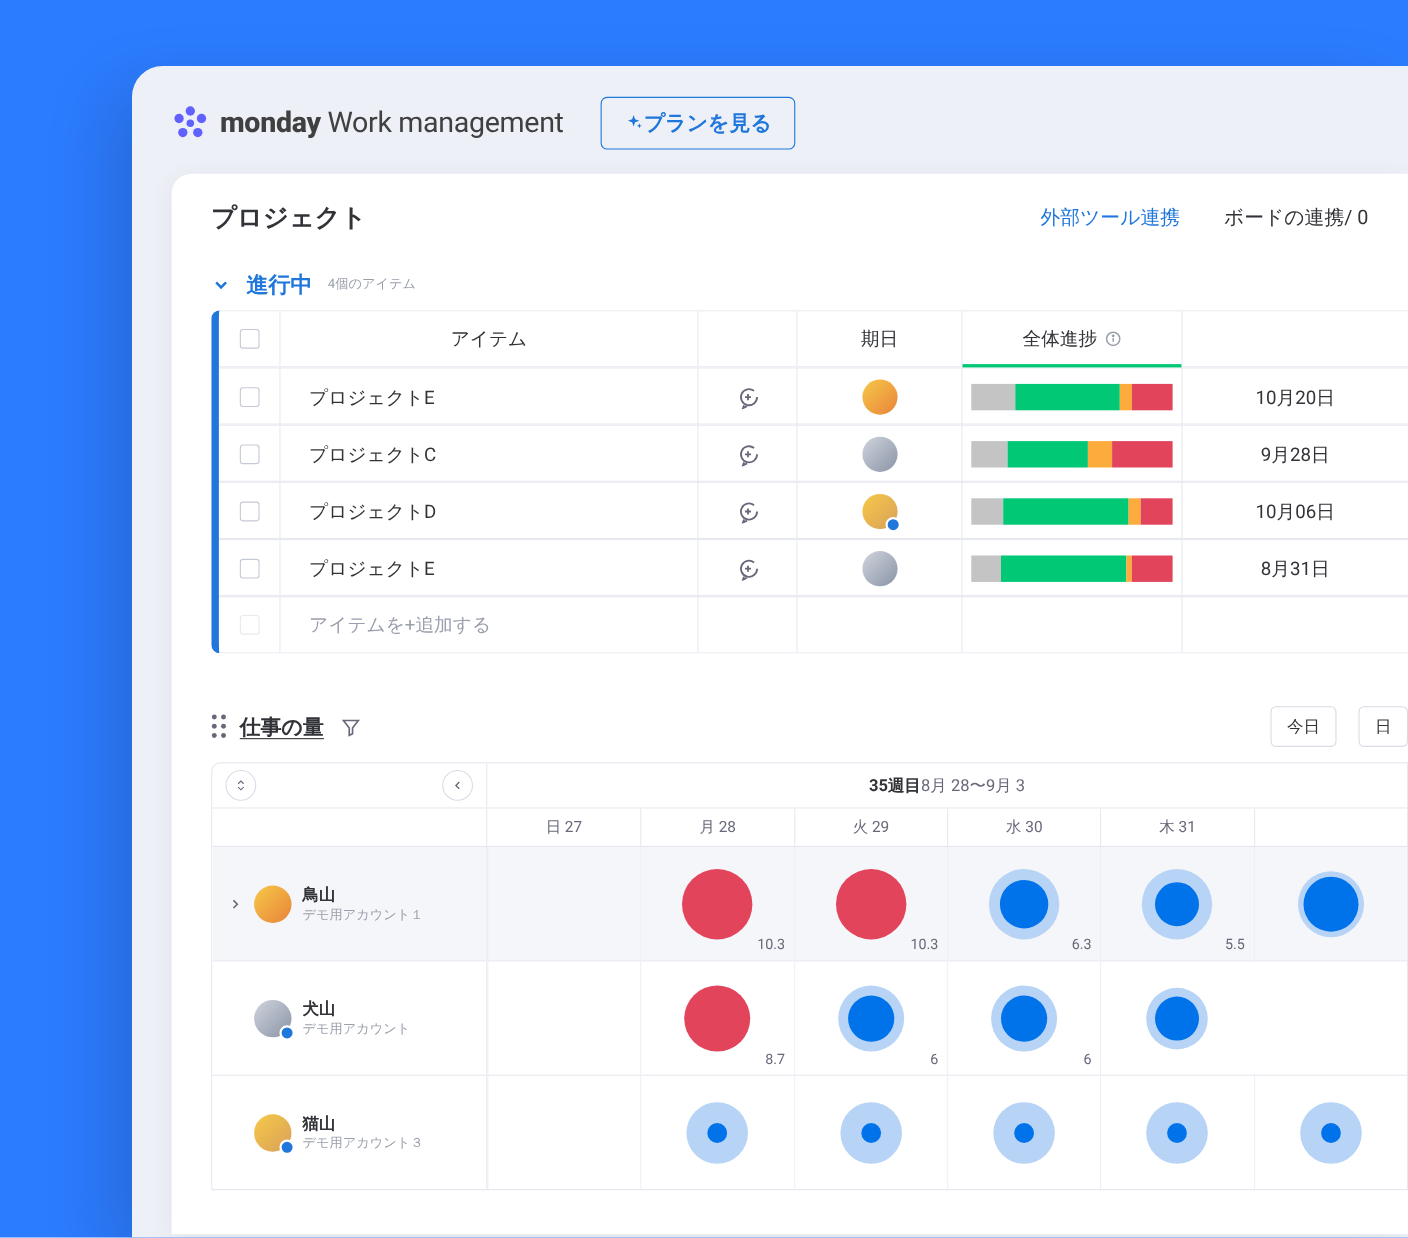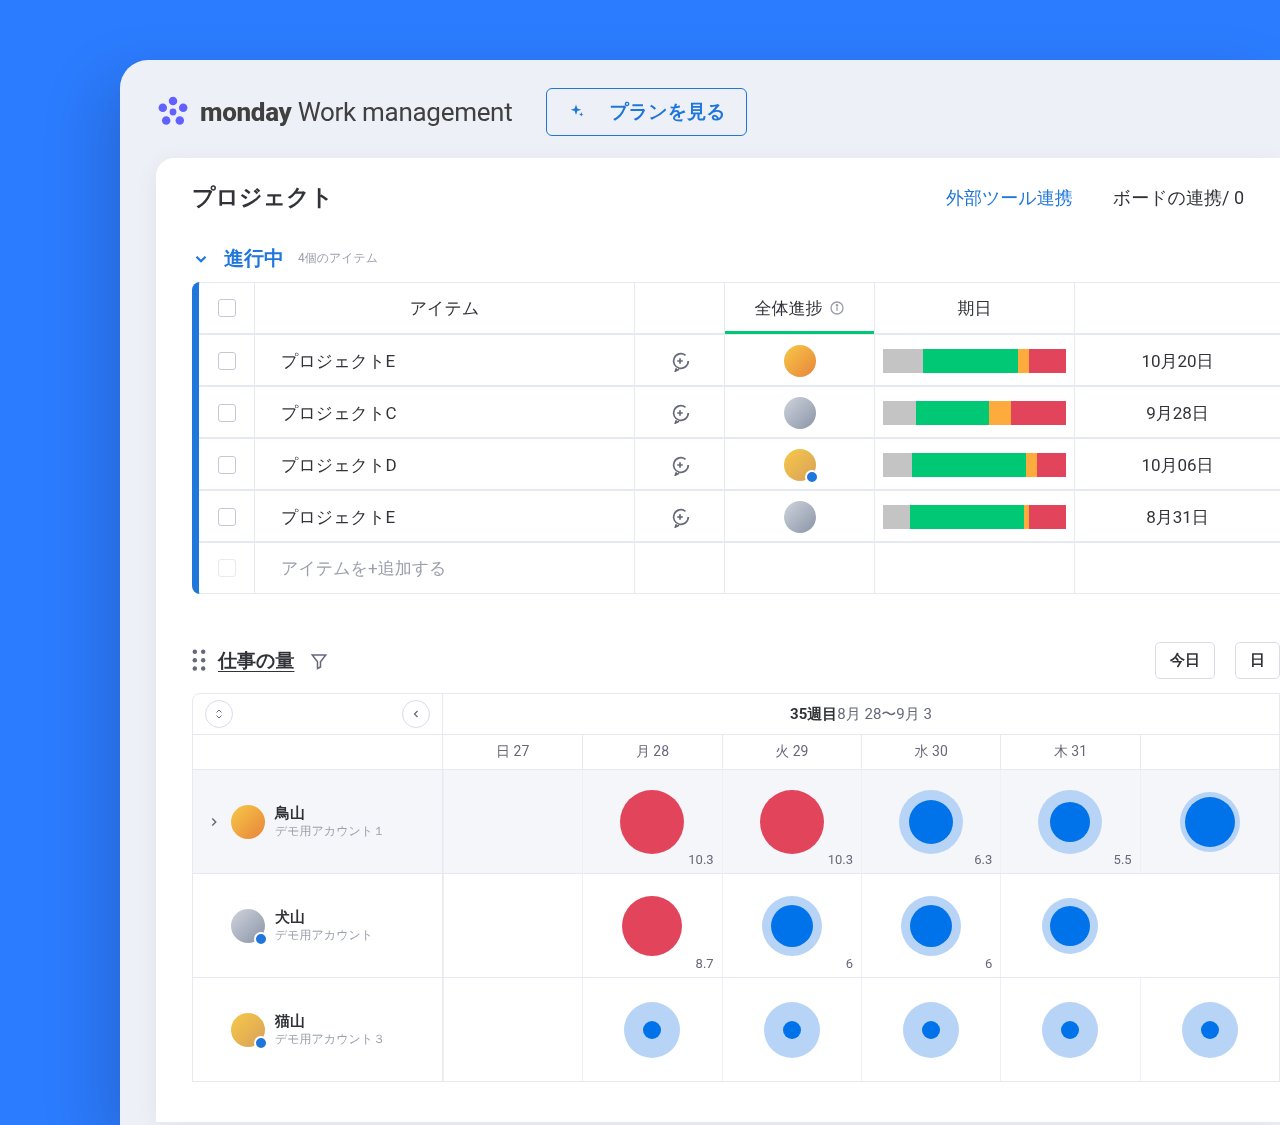--- a/index.html
+++ b/index.html
@@ -27,21 +27,21 @@
   align-items: center;
   gap: 16px;
   padding: 28px 36px 22px 36px;
 }
 .logo-cluster { display:flex; align-items:center; gap:10px; }
 .logo-svg { width:34px; height:34px; }
 .logo-text { font-size:26px; color:#404040; letter-spacing:-0.3px; }
 .logo-text strong { font-weight:800; }
 .plan-btn {
   margin-left:18px;
-  display:flex; align-items:center; gap:24px;
+  display:flex; align-items:center; gap:0;
   border:1.5px solid #1f76db;
   border-radius:6px;
   padding:10px 20px;
   font-size:19px;
   font-weight:600;
   color:#1f76db;
   background:transparent;
   cursor:pointer;
 }
 .sparkle{width:18px;height:18px;}
@@ -135,21 +135,21 @@
 }
 .wl-header{
   display:flex; align-items:center; gap:12px; padding-bottom:14px;
 }
 .drag-icn{ width:14px; color:#676879; }
 .wl-title{ font-size:19px; font-weight:700; color:#323338; text-decoration: underline; text-underline-offset:4px;}
 .filter-icn{ width:18px;height:18px; color:#676879; margin-left:4px; }
 .wl-header .spacer{ flex:1; }
 .pill-btn{
   border:1px solid #d8dce5; border-radius:5px; padding:8px 14px;
-  font-size:15px; color:#323338; background:#fff; cursor:pointer;font-weight:bold;
+  font-size:15px; color:#323338; background:#fff; cursor:pointer;
 }
 
 .wl-grid{
   border:1px solid #e6e9ef; border-radius:8px 0 0 0; overflow:hidden;
 }
 .wl-topbar{
   display:flex; align-items:center; height:40px;
 }
 .wl-left-ctrls{
   width:250px; border-right:1px solid #e6e9ef; height:100%;
@@ -254,29 +254,29 @@
       <span class="group-count">4個のアイテム</span>
     </div>
 
     <div class="table">
       <div class="row head">
         <div class="cell center">
             <div class="checkbox"></div>
           </div>
         <div class="cell center">アイテム</div>
         <div class="cell center"></div>
+        <div class="cell center">期日</div>
         <div class="cell center head-progress">
           <span>全体進捗</span>
           <svg class="info-icn" viewBox="0 0 24 24" fill="none" stroke="currentColor" stroke-width="2">
               <circle cx="12" cy="12" r="9"></circle>
               <line x1="12" y1="11" x2="12" y2="16"></line>
               <circle cx="12" cy="8" r="1" fill="currentColor"></circle>
             </svg>
         </div>
-        <div class="cell center">期日</div>
       </div>
 
       <div id="rows-mount">
           <div class="row">
     <div class="cell center">
               <div class="checkbox"></div>
             </div>
     <div class="cell item-name">プロジェクトE</div>
     <div class="cell center">
       <svg class="add-chat" viewBox="0 0 24 24" fill="none" stroke="currentColor" stroke-width="1.8">

